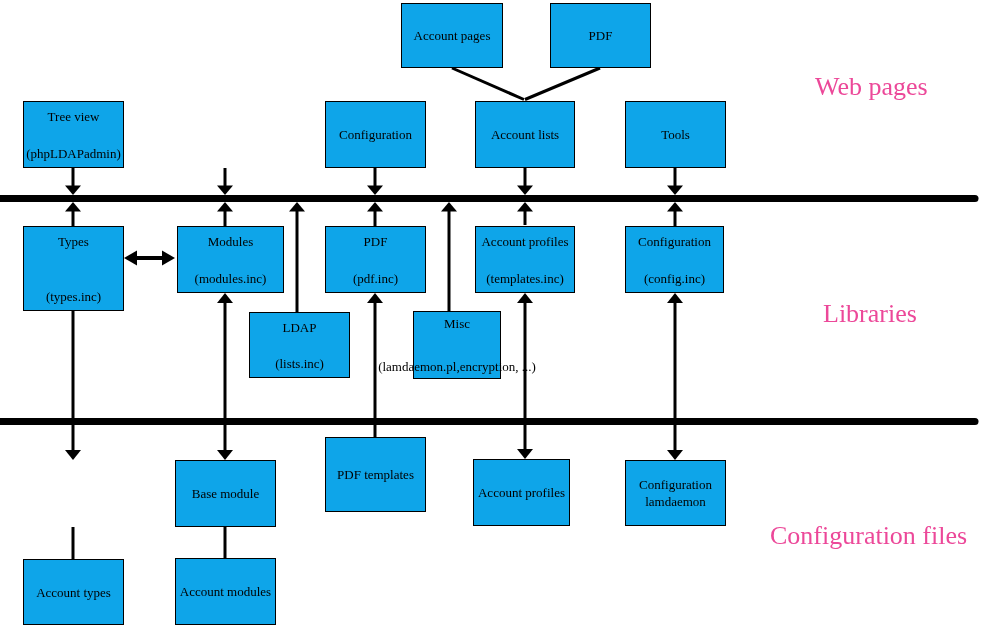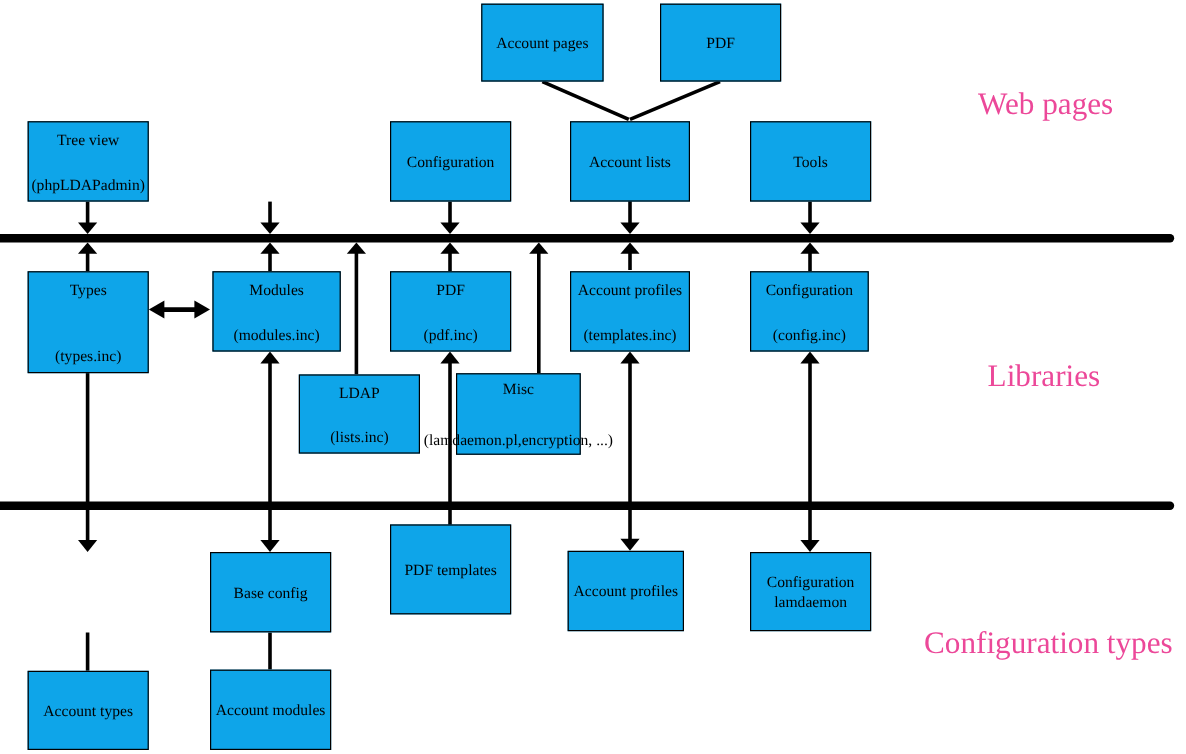--- a/index.html
+++ b/index.html
@@ -130,30 +130,30 @@
   </div>
   <div class="box two" style="left:625px;top:226px;width:99px;height:67px">
     <span>Configuration</span>
     <span>(config.inc)</span>
   </div>
 
   <div class="box two" style="left:249px;top:312px;width:101px;height:66px">
     <span>LDAP</span>
     <span>(lists.inc)</span>
   </div>
-  <div class="box misc" style="left:380px;top:311px;width:104px;height:68px">
+  <div class="box misc" style="left:413px;top:311px;width:88px;height:68px">
     <span>Misc</span>
     <div class="misc-bottom">
       <span>(lamdaemon.pl,</span>
       <span>encryption, ...)</span>
     </div>
   </div>
 
   <div class="box" style="left:175px;top:460px;width:101px;height:67px">
-    <span>Base config</span>
+    <span>Base module</span>
   </div>
   <div class="box" style="left:325px;top:437px;width:101px;height:75px">
     <span>PDF templates</span>
   </div>
   <div class="box" style="left:473px;top:459px;width:97px;height:67px">
     <span>Account profiles</span>
   </div>
   <div class="box grp" style="left:625px;top:460px;width:101px;height:66px">
     <span>Configuration</span>
     <span>lamdaemon</span>
@@ -161,15 +161,15 @@
 
   <div class="box" style="left:23px;top:559px;width:101px;height:66px">
     <span>Account types</span>
   </div>
   <div class="box" style="left:175px;top:558px;width:101px;height:67px">
     <span>Account modules</span>
   </div>
 
   <div class="section-label" style="left:815px;top:72px">Web pages</div>
   <div class="section-label" style="left:823px;top:299px">Libraries</div>
-  <div class="section-label" style="left:770px;top:521px">Configuration types</div>
+  <div class="section-label" style="left:770px;top:521px">Configuration files</div>
 
 </div>
 
 </body></html>

